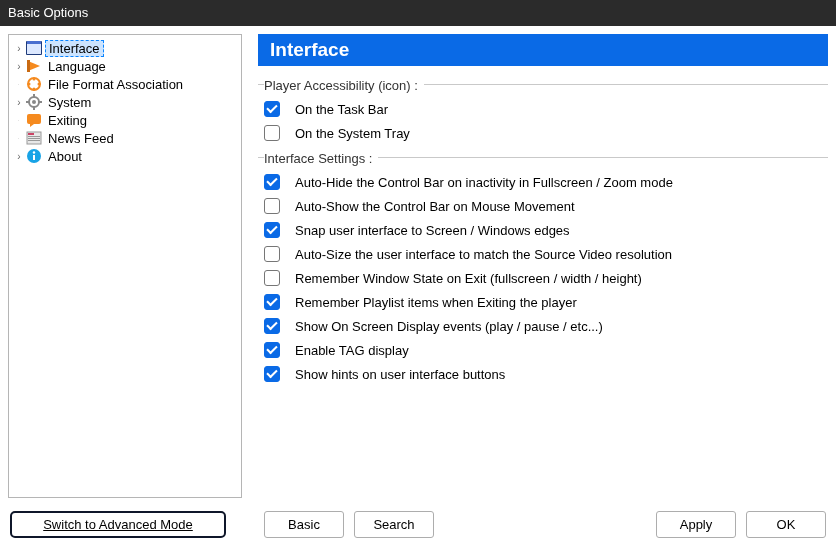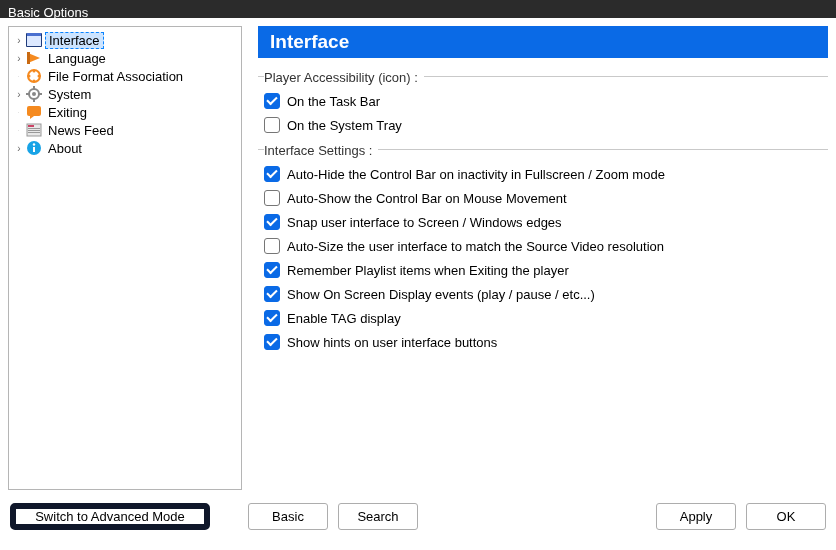--- a/index.html
+++ b/index.html
@@ -7,21 +7,21 @@
     font-family: "Segoe UI", Tahoma, sans-serif;
     font-size: 13px;
     background: #fff;
     width: 836px;
     height: 550px;
     overflow: hidden;
   }
   .titlebar {
     background: #2b2b2b;
     color: #fff;
-    height: 18px;
+    height: 26px;
     line-height: 26px;
     padding: 0 8px;
     font-size: 13px;
   }
   .content {
     display: flex;
     height: calc(550px - 26px - 52px);
     padding: 8px 8px 0 8px;
     gap: 16px;
   }
@@ -104,20 +104,21 @@
     display: inline-block;
     padding-right: 6px;
     z-index: 1;
     text-align: center;
   }
   .checkbox-row {
     display: flex;
     align-items: center;
     padding: 4px 0 4px 6px;
     cursor: pointer;
+    gap: 8px;
   }
   .chk {
     width: 16px;
     height: 16px;
     border: 1px solid #767676;
     border-radius: 3px;
     margin-right: 7px;
     display: inline-flex;
     align-items: center;
     justify-content: center;
@@ -148,23 +149,24 @@
     background: #fff;
     border-radius: 3px;
     height: 27px;
     min-width: 80px;
     padding: 0 12px;
     font-size: 13px;
     cursor: pointer;
     font-family: inherit;
   }
   .btn.wide {
-    width: 200px;
-    border: 6px solid #0f172a;
+    width: 216px;
+    border: 2px solid #0f172a;
     border-radius: 5px;
+    text-decoration: underline;
   }
   .spacer { flex: 1; }
   svg { display: block; }
 </style>
 </head>
 <body>
 
 <div class="titlebar">
   <span>Basic Options</span>
 </div>
@@ -297,20 +299,24 @@
           </div>
           <div class="checkbox-row">
             <span class="chk checked"></span>
             <span>Snap user interface to Screen / Windows edges</span>
           </div>
           <div class="checkbox-row">
             <span class="chk"></span>
             <span>Auto-Size the user interface to match the Source Video resolution</span>
           </div>
           <div class="checkbox-row">
+            <span class="chk"></span>
+            <span>Remember Window State on Exit (fullscreen / width / height)</span>
+          </div>
+          <div class="checkbox-row">
             <span class="chk checked"></span>
             <span>Remember Playlist items when Exiting the player</span>
           </div>
           <div class="checkbox-row">
             <span class="chk checked"></span>
             <span>Show On Screen Display events (play / pause / etc...)</span>
           </div>
           <div class="checkbox-row">
             <span class="chk checked"></span>
             <span>Enable TAG display</span>

